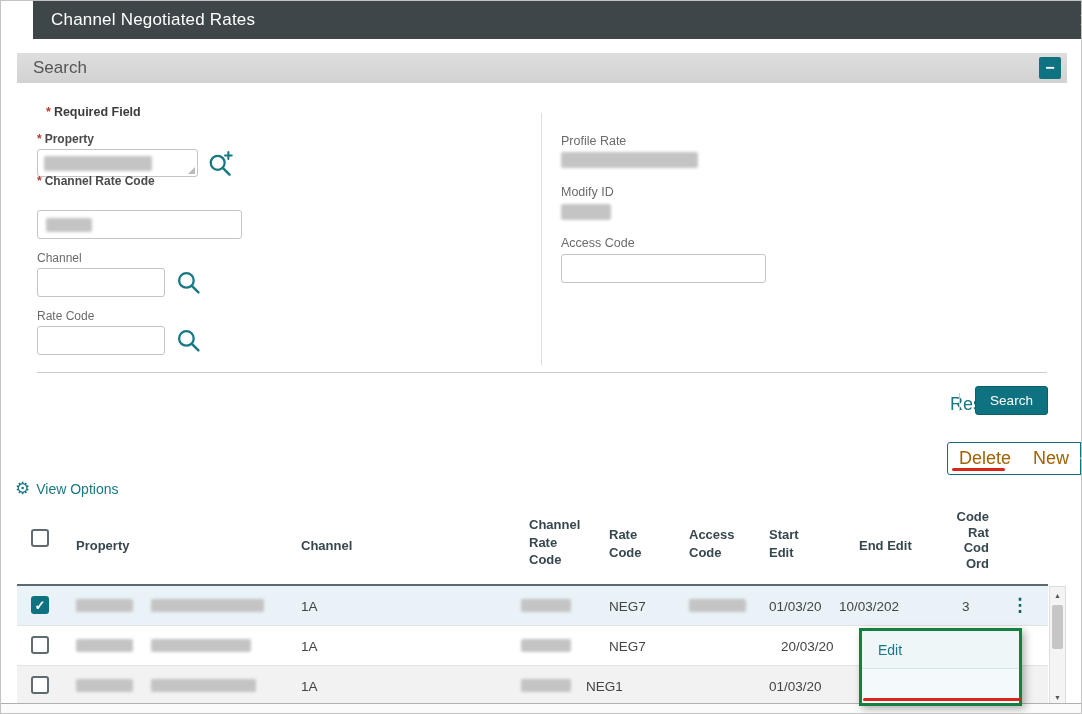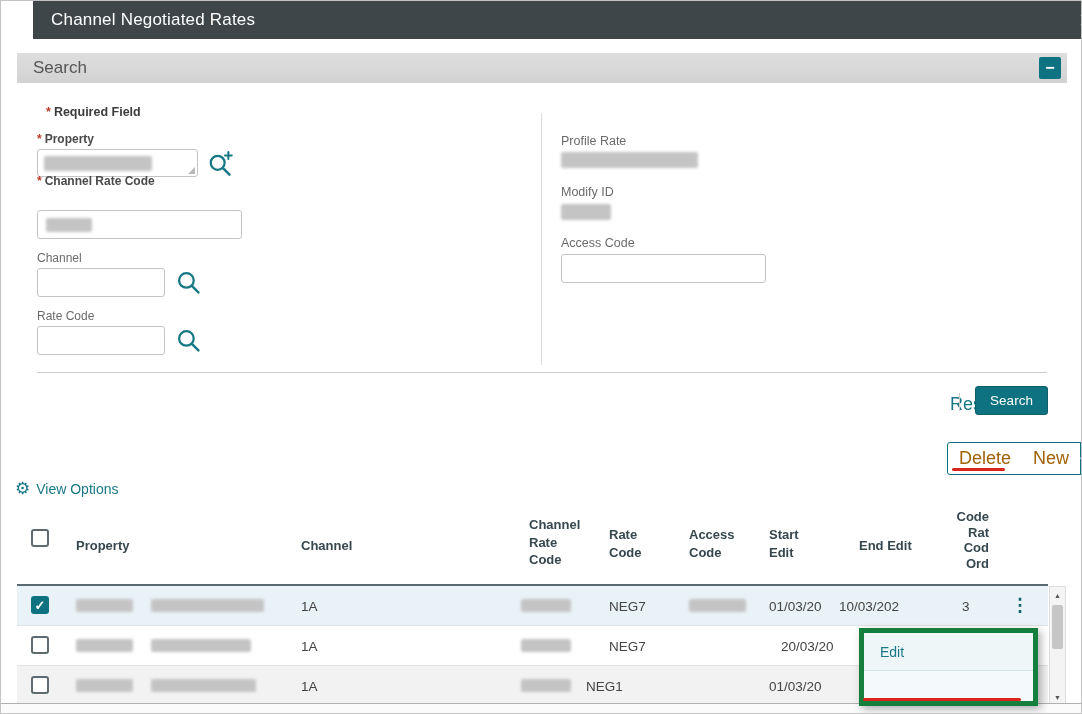--- a/index.html
+++ b/index.html
@@ -91,22 +91,22 @@
   
   .scrollbar {
     position:absolute; left:1048px; top:585px; width:17px; height:120px;
     background:#f4f4f4; border:1px solid #ddd;
   }
   .scroll-arrow { position:absolute; left:0; width:100%; height:16px; display:flex; align-items:center; justify-content:center; font-size:7px; color:#555; cursor:pointer; }
   .scroll-thumb { position:absolute; left:2px; width:11px; top:18px; height:44px; background:#c6c6c6; border-radius:2px; cursor:grab; }
 
   
   .context-menu {
-    position:absolute; left:858px; top:627px; width:179px; height:78px;
-    background:#f4fafb; border:5px solid #15803d; box-shadow:3px 3px 8px rgba(0,0,0,.3);
+    position:absolute; left:858px; top:627px; width:163px; height:78px;
+    background:#f4fafb; border:3px solid #15803d; box-shadow:3px 3px 8px rgba(0,0,0,.3);
     z-index:20;
   }
   .context-menu .mi {
     height:38px; display:flex; align-items:center; padding-left:16px;
     font-size:14px; color:#187885; cursor:pointer;
   }
   .context-menu .mi:first-child { border-bottom:1px solid #d4e6ea; background:#eef6f8; }
 
   .bottom-line { position:absolute; left:0; top:702px; width:100%; height:1px; background:#b0b0b0; }
   .bottom-strip { position:absolute; left:0; top:703px; width:100%; height:11px; background:#fbfbfb; }

